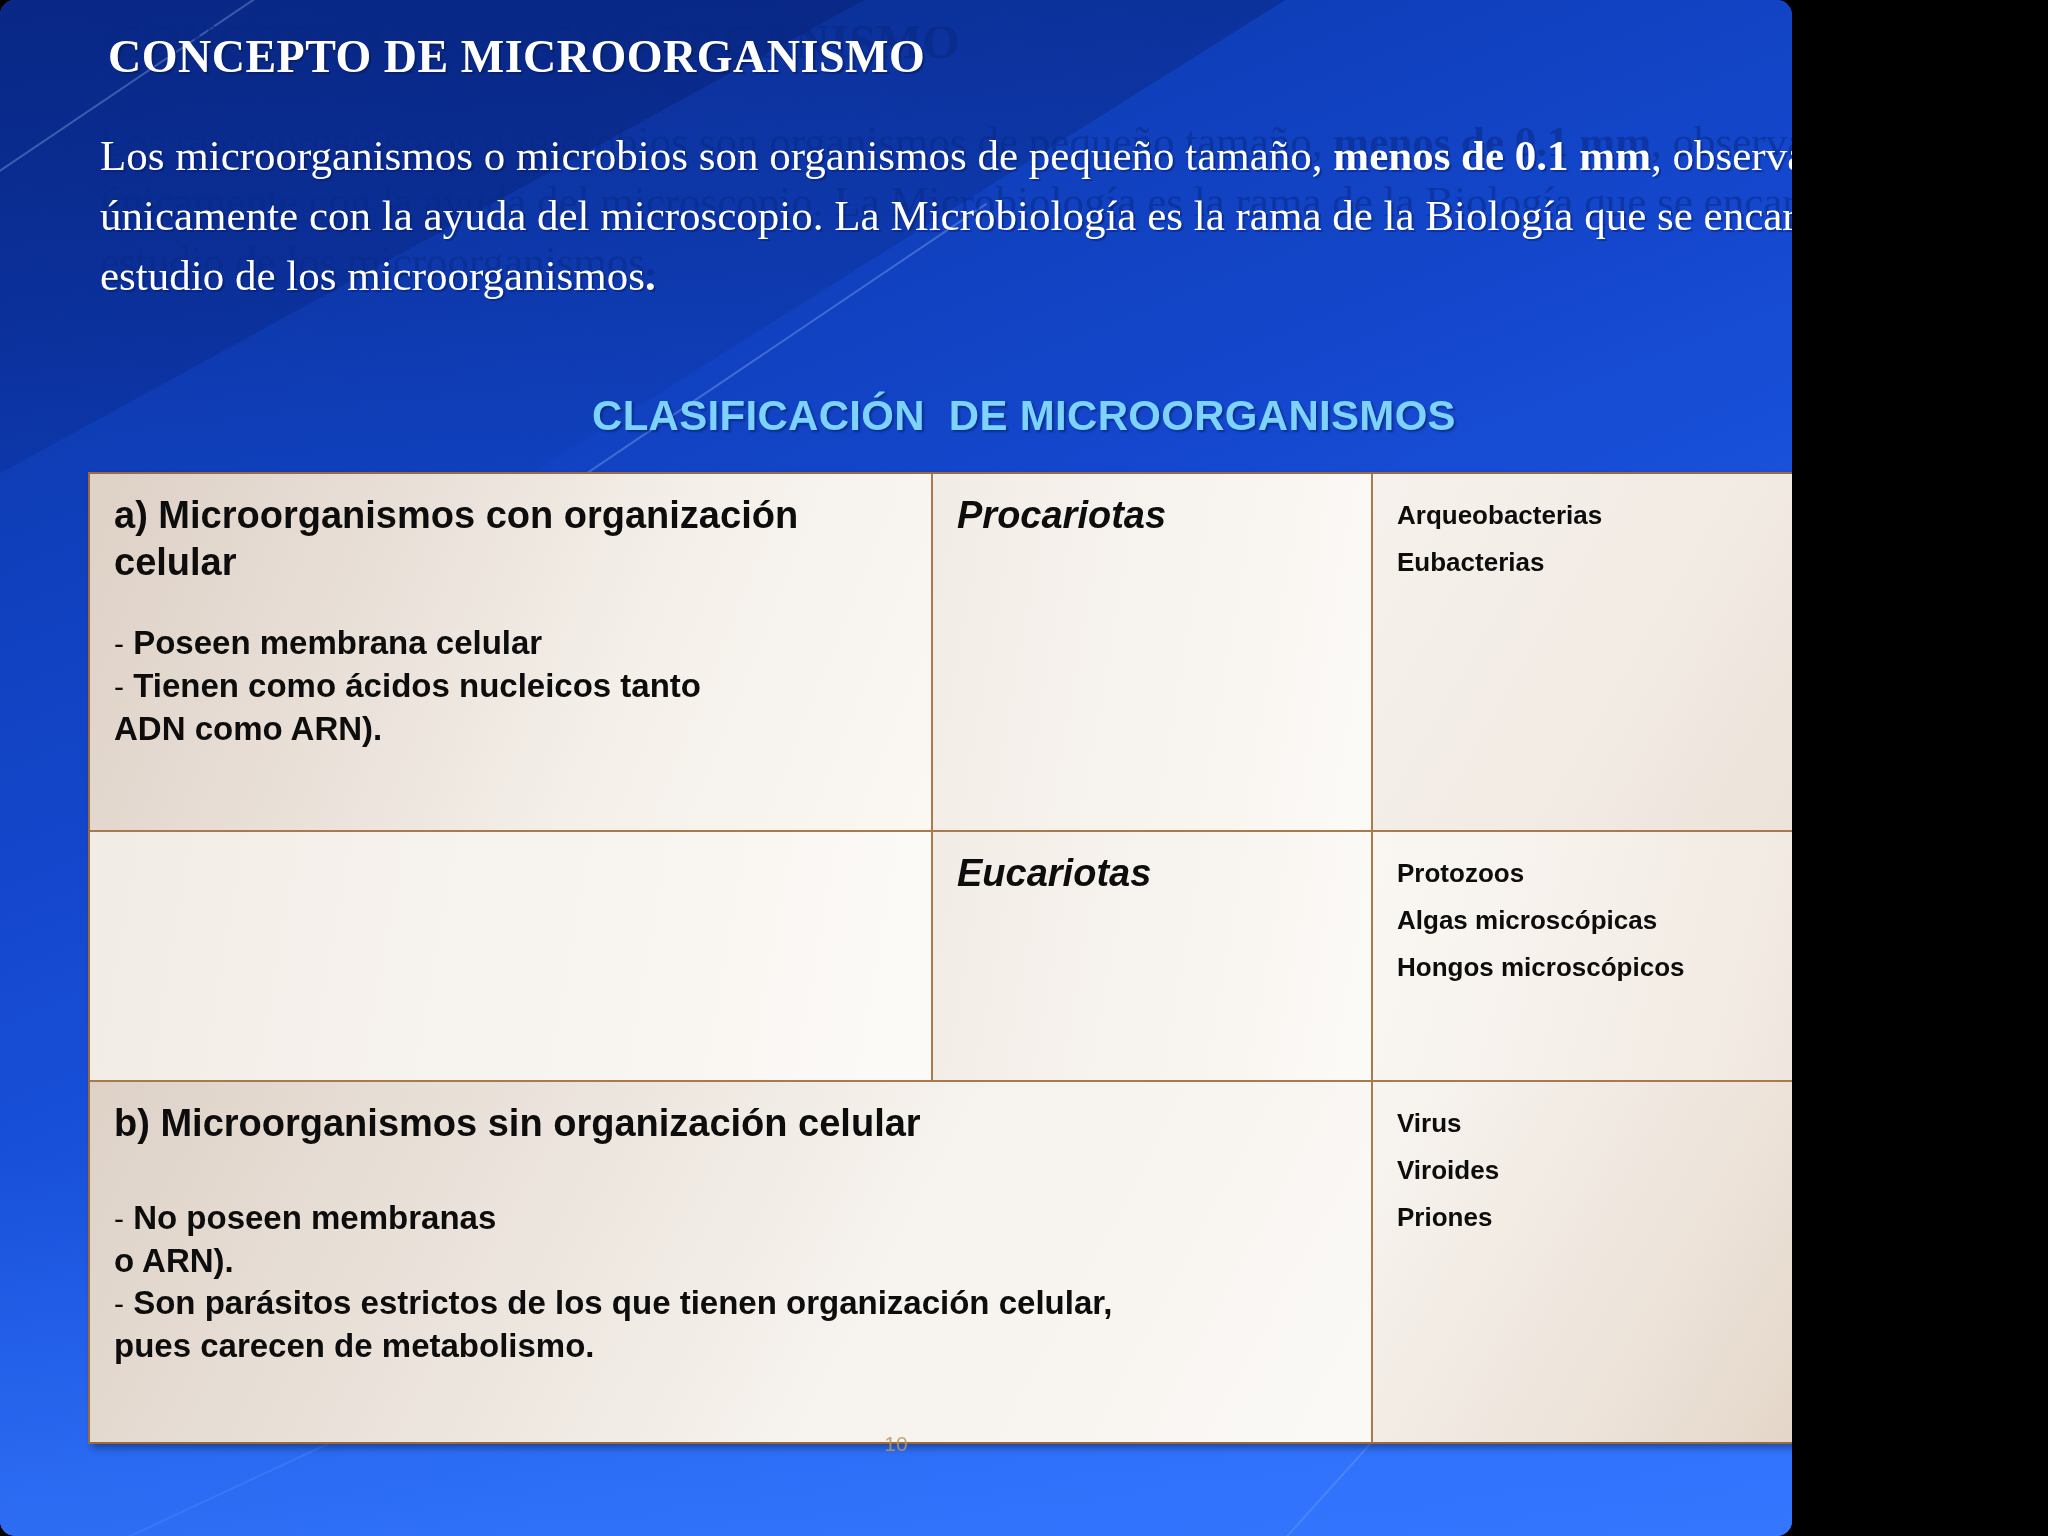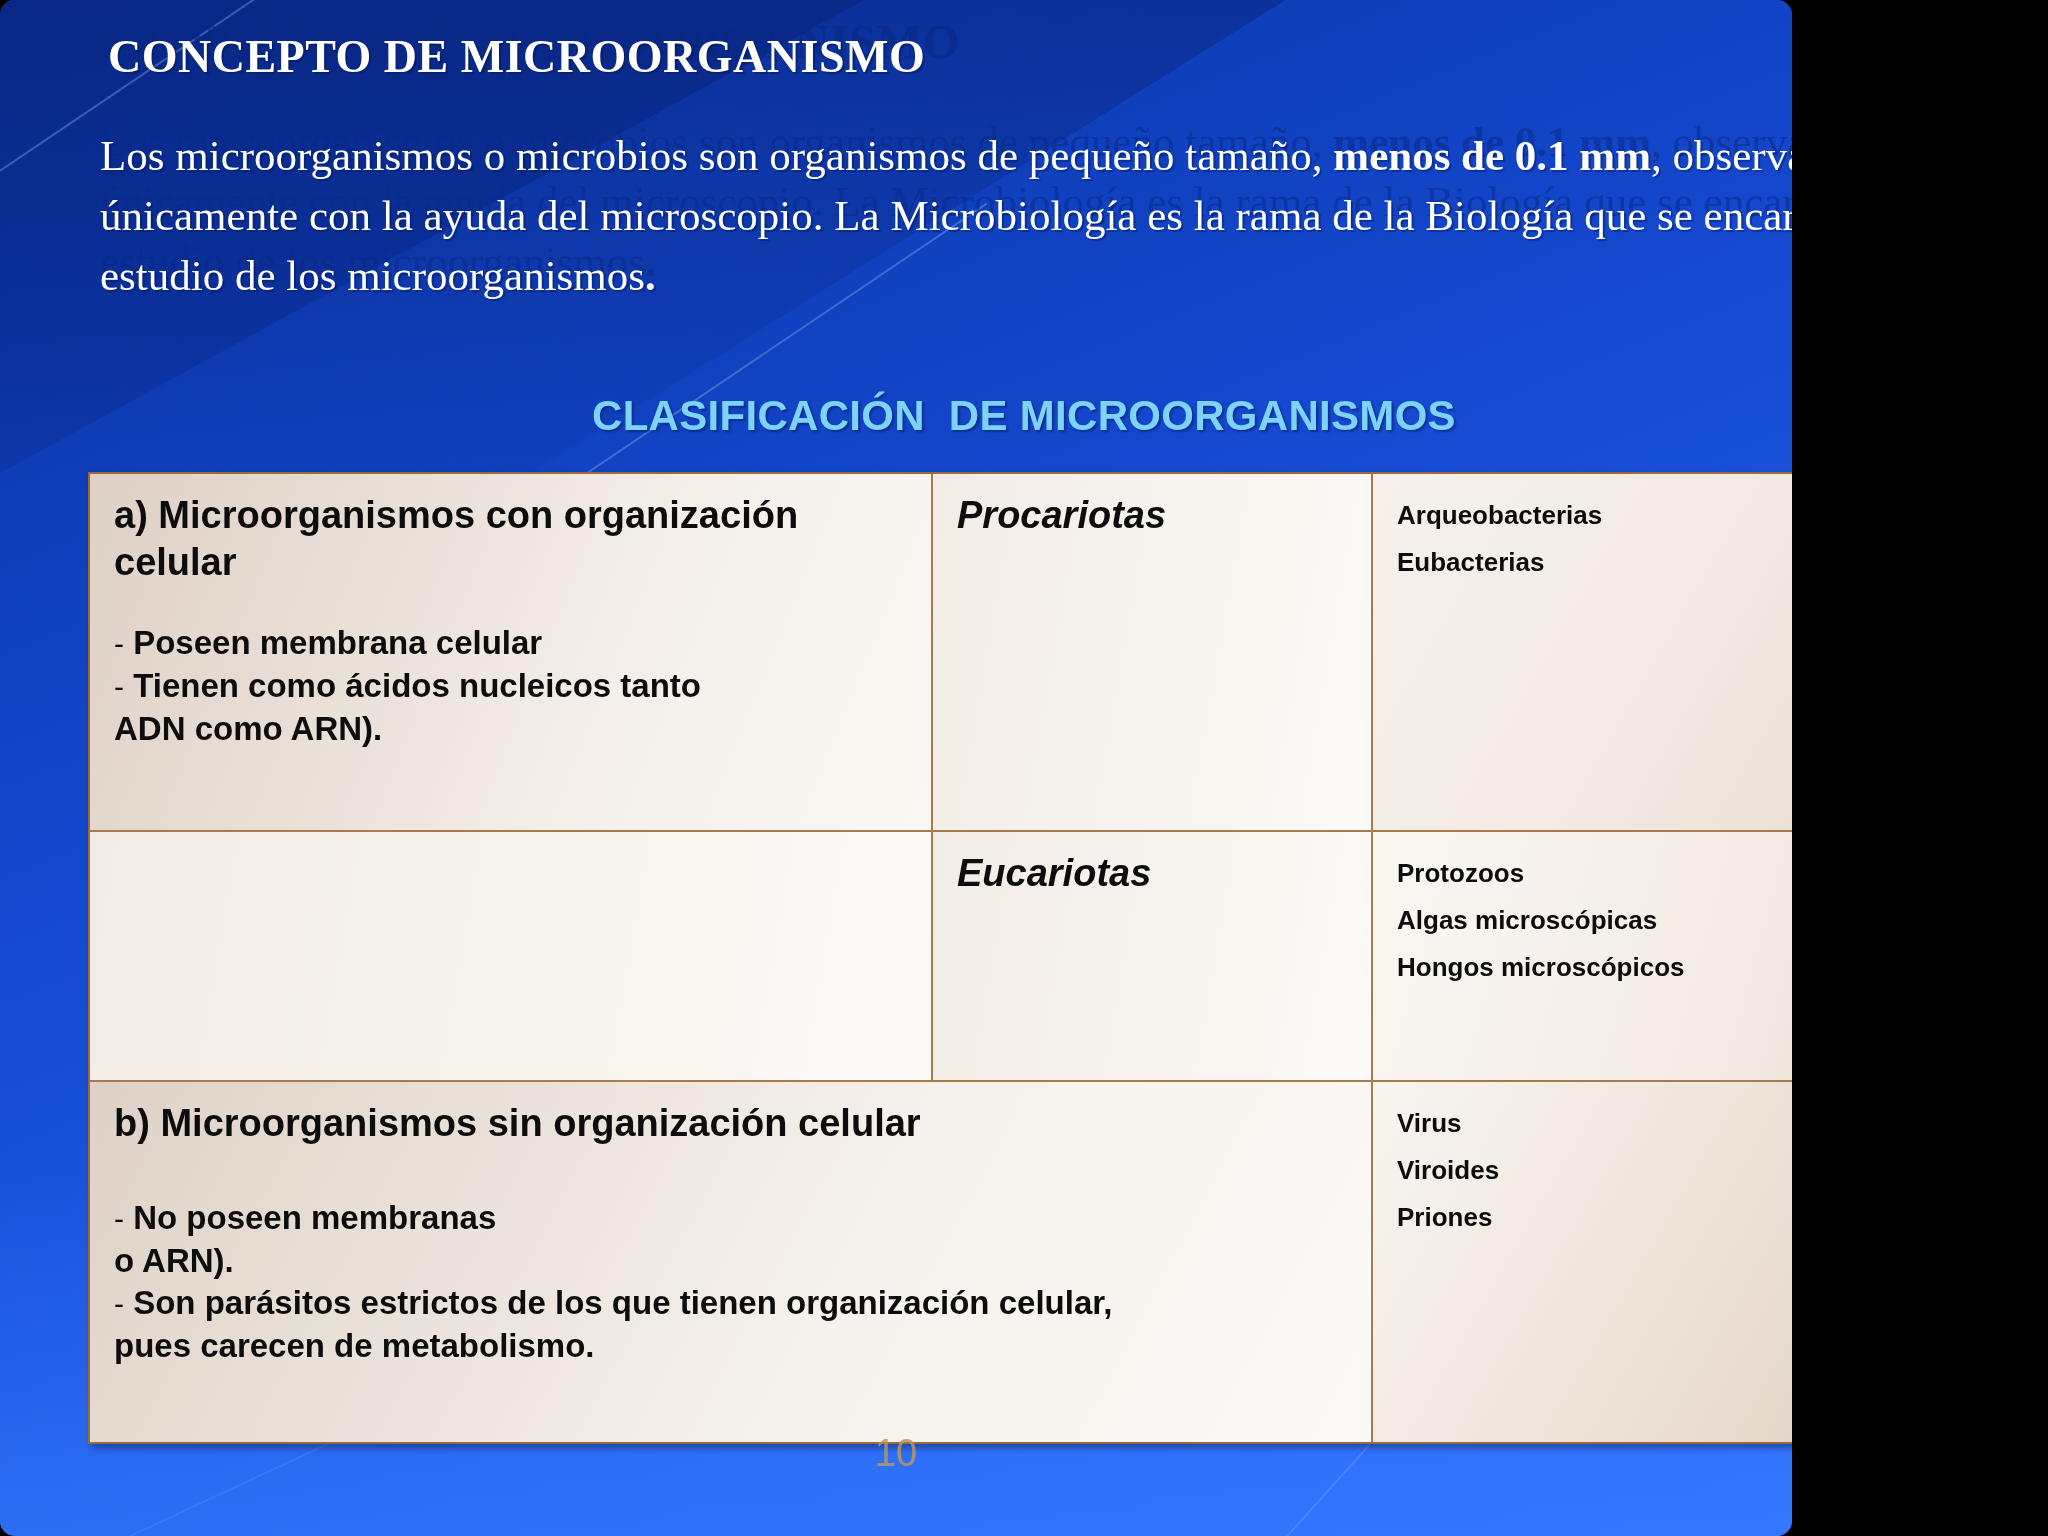--- a/index.html
+++ b/index.html
@@ -193,21 +193,21 @@
     line-height: 1;
   }
 
   
   #page-number {
     position: absolute;
     left: 50%;
     transform: translateX(-50%);
     top: 1432px;
     color: rgba(186,150,92,0.85);
-    font-size: 38px;
+    font-size: 21px;
     font-family: "Liberation Sans", sans-serif;
   }
 </style>
 </head>
 <body>
 
 <div id="slide">
 
   <div class="bg-base"></div>
   <div class="bg-topleft"></div>

